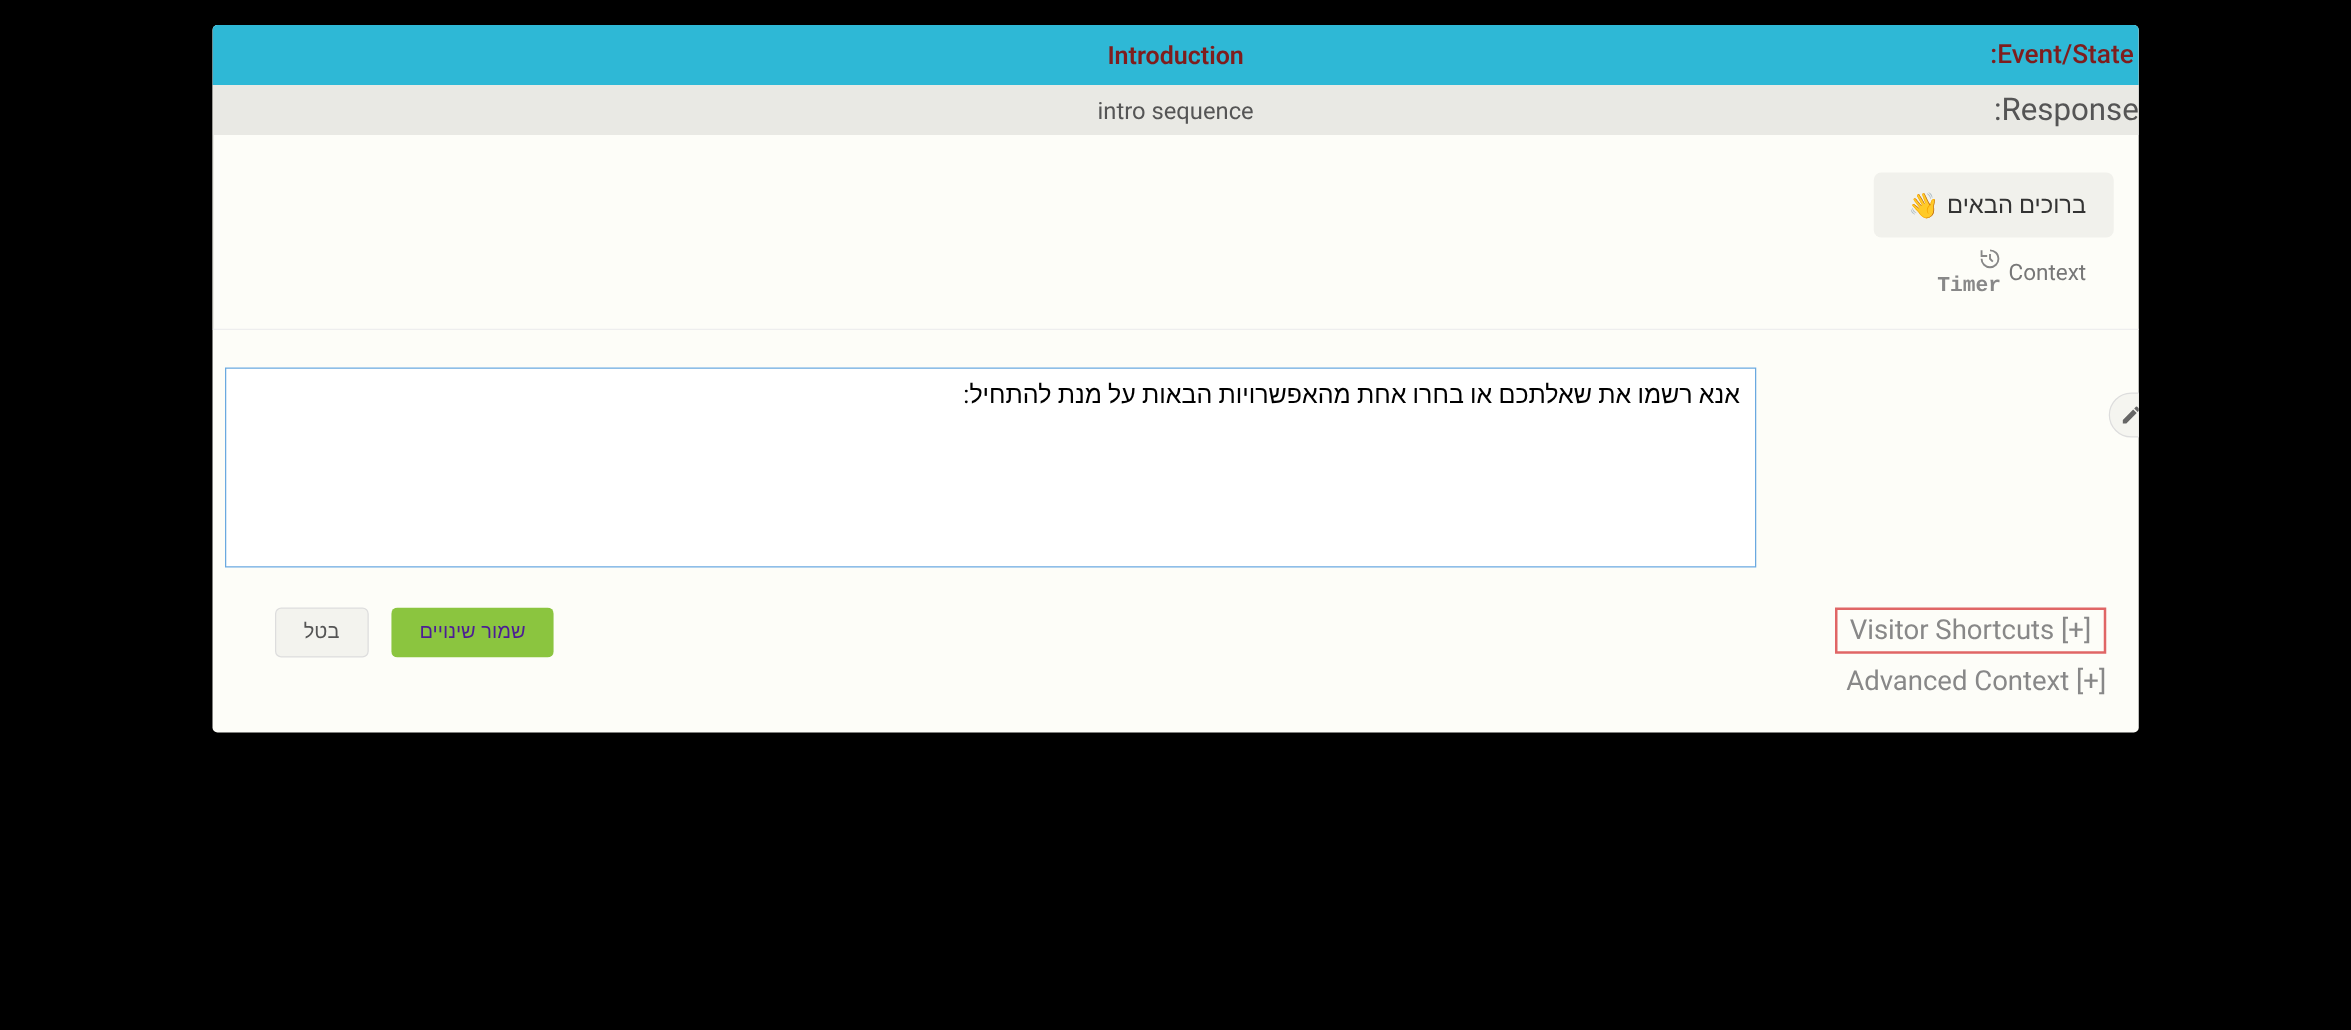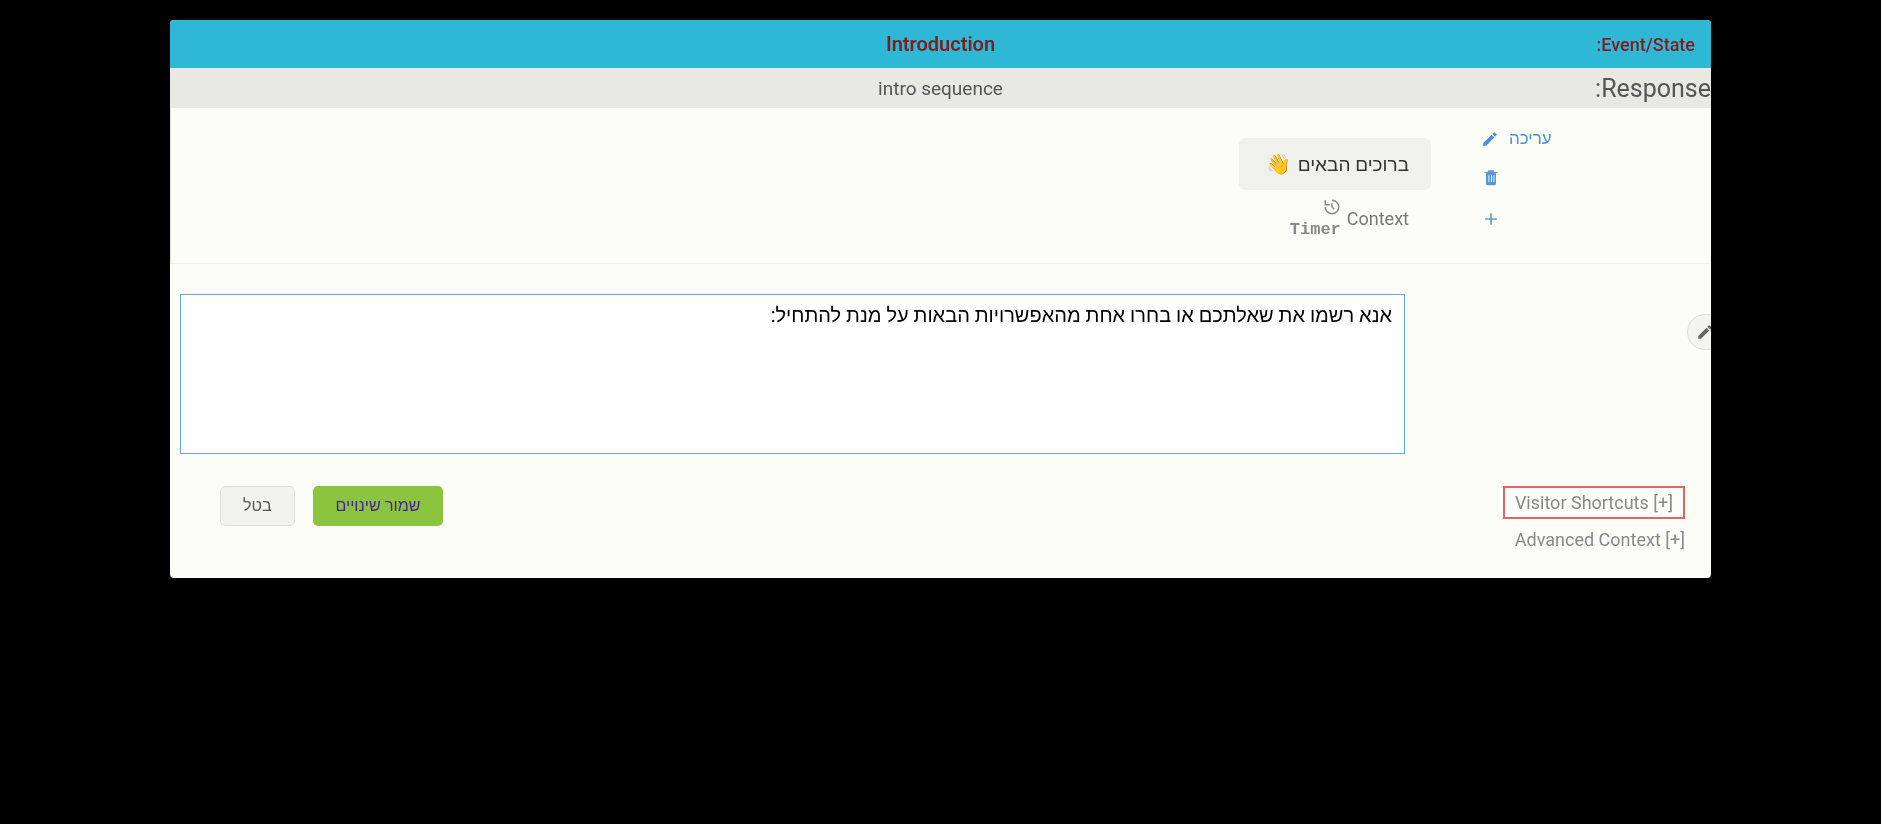--- a/index.html
+++ b/index.html
@@ -33,23 +33,23 @@
       font-size: 20px;
       font-weight: 600;
     }
     .header-center {
       position: absolute;
       left: 50%;
       transform: translateX(-50%);
     }
     .header-right {
       margin-left: auto;
-      padding-right: 16px;
+      padding-right: 4px;
       font-weight: 500;
-      font-size: 18px;
+      font-size: 21px;
     }
     .subheader-bar {
       background: #e9e9e4;
       height: 40px;
       display: flex;
       align-items: center;
       position: relative;
       color: #555;
       font-size: 19px;
     }
@@ -206,21 +206,21 @@
     }
     .footer-right {
       margin-left: auto;
       text-align: right;
       display: flex;
       flex-direction: column;
       gap: 10px;
     }
     .shortcut-link {
       color: #888;
-      font-size: 18px;
+      font-size: 22px;
       cursor: pointer;
     }
     .shortcut-highlight {
       border: 2px solid #e06666;
       padding: 4px 10px;
       display: inline-block;
     }
     .clearfix::after {
       content: "";
       display: table;
@@ -255,38 +255,20 @@
           <svg viewBox="0 0 24 24" fill="none" stroke="currentColor" stroke-width="2">
             <path d="M3 12a9 9 0 1 0 9-9"></path>
             <polyline points="3 3 3 9 9 9"></polyline>
             <polyline points="12 7 12 12 15 15"></polyline>
           </svg>
           <span>Timer</span>
         </span>
         <span>Context</span>
       </div>
     </div>
-    <div class="actions-sidebar">
-      <div class="action-item">
-        <svg viewBox="0 0 24 24" fill="currentColor">
-          <path d="M3 17.25V21h3.75L17.81 9.94l-3.75-3.75L3 17.25zM20.71 7.04a1 1 0 0 0 0-1.41l-2.34-2.34a1 1 0 0 0-1.41 0l-1.83 1.83 3.75 3.75 1.83-1.83z"></path>
-        </svg>
-        <span>עריכה</span>
-      </div>
-      <div class="icon-only">
-        <svg viewBox="0 0 24 24" fill="currentColor">
-          <path d="M6 7h12v13a2 2 0 0 1-2 2H8a2 2 0 0 1-2-2V7zm3 3v8h1v-8H9zm3 0v8h1v-8h-1zm3 0v8h1v-8h-1zM9 4h6l1 2h4v1H4V6h4l1-2z"></path>
-        </svg>
-      </div>
-      <div class="icon-only">
-        <svg viewBox="0 0 24 24" fill="currentColor">
-          <path d="M19 13h-6v6h-2v-6H5v-2h6V5h2v6h6v2z"></path>
-        </svg>
-      </div>
-    </div>
   </div>
 
   <div class="editor-section">
     <textarea class="text-editor" style="">אנא רשמו את שאלתכם או בחרו אחת מהאפשרויות הבאות על מנת להתחיל:</textarea>
     <div class="edit-fab">
       <svg viewBox="0 0 24 24" fill="currentColor">
         <path d="M3 17.25V21h3.75L17.81 9.94l-3.75-3.75L3 17.25zM20.71 7.04a1 1 0 0 0 0-1.41l-2.34-2.34a1 1 0 0 0-1.41 0l-1.83 1.83 3.75 3.75 1.83-1.83z"></path>
       </svg>
     </div>
   </div>

